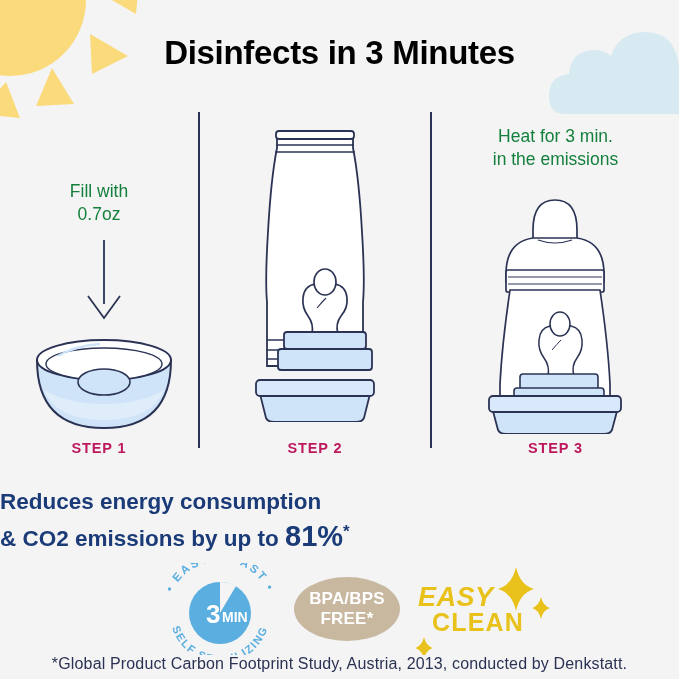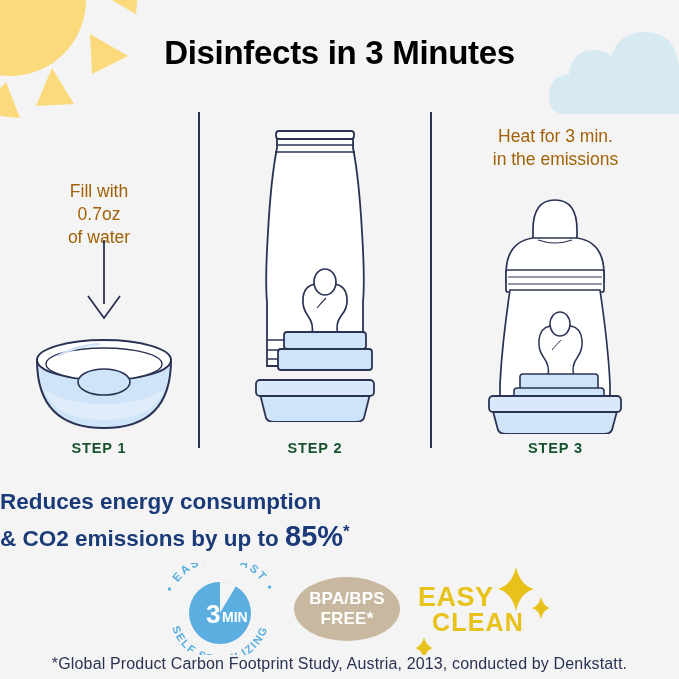--- a/index.html
+++ b/index.html
@@ -78,21 +78,21 @@
   }
   .col1 { left: 0px;   width: 198px; }
   .col2 { left: 200px; width: 230px; }
   .col3 { left: 432px; width: 247px; }
 
   .caption {
     position: absolute;
     left: 0;
     width: 100%;
     text-align: center;
-    color: #a16207;
+    color: #15803d;
     font-size: 17.5px;
     line-height: 23px;
   }
   .cap1 { top: 68px; }
   .cap3 { top: 13px; }
 
   .art {
     position: absolute;
     left: 0;
     width: 100%;
@@ -103,21 +103,21 @@
     position: absolute;
     left: 0;
     top: 440px;
     width: 679px;
     height: 24px;
   }
   .step-label {
     position: absolute;
     top: 0;
     text-align: center;
-    color: #14532d;
+    color: #be185d;
     font-size: 14.5px;
     font-weight: bold;
     letter-spacing: 0.9px;
   }
   .sl1 { left: 0px;   width: 198px; }
   .sl2 { left: 200px; width: 230px; }
   .sl3 { left: 432px; width: 247px; }
 
   
   .reduces {
@@ -178,21 +178,21 @@
   .clean-text {
     position: absolute;
     left: 6px;
     top: 22px;
     width: 104px;
     color: #e8c21a;
     font-weight: bold;
     line-height: 25px;
     text-align: left;
   }
-  .clean-text .l1 { font-size: 27px; letter-spacing: 0.5px; display: block; }
+  .clean-text .l1 { font-size: 27px; letter-spacing: 0.5px; display: block; font-style: italic; }
   .clean-text .l2 { font-size: 25px; letter-spacing: 1.2px; display: block; padding-left: 14px; }
 
   
   .footnote {
     position: absolute;
     left: 0;
     top: 655px;
     width: 679px;
     text-align: center;
     color: #2b3354;
@@ -226,21 +226,20 @@
 
   <div class="cols">
 
     <div class="divider d1"></div>
     <div class="divider d2"></div>
 
     <div class="col col1">
       <div class="caption cap1">
         <div>Fill with</div>
         <div>0.7oz</div>
-        <div>of water</div>
       </div>
       <div class="art" style="top:128px;">
         <svg width="198" height="80" viewBox="0 0 198 80">
           <line x1="104" y1="0" x2="104" y2="64" stroke="#2b3354" stroke-width="1.8"></line>
           <polyline points="88,56 104,78 120,56" fill="none" stroke="#2b3354" stroke-width="1.8"></polyline>
         </svg>
       </div>
       <div class="art" style="top:216px;">
         <svg width="198" height="110" viewBox="0 0 198 110">
 
@@ -333,21 +332,21 @@
   </div>
 
   <div class="steps">
     <div class="step-label sl1">STEP 1</div>
     <div class="step-label sl2">STEP 2</div>
     <div class="step-label sl3">STEP 3</div>
   </div>
 
   <div class="reduces">
     <div>Reduces energy consumption</div>
-    <div><span>&amp; CO2 emissions by up to </span><span class="big">85%</span><span class="star">*</span></div>
+    <div><span>&amp; CO2 emissions by up to </span><span class="big">81%</span><span class="star">*</span></div>
   </div>
 
   <div class="badges">
 
     <div class="badge badge-seal">
       <svg width="136" height="92" viewBox="0 0 136 92">
         <defs>
           <path id="arcTop" d="M 16 50 A 52 52 0 0 1 120 50"></path>
           <path id="arcBot" d="M 18 50 A 50 50 0 0 0 118 50"></path>
         </defs>

